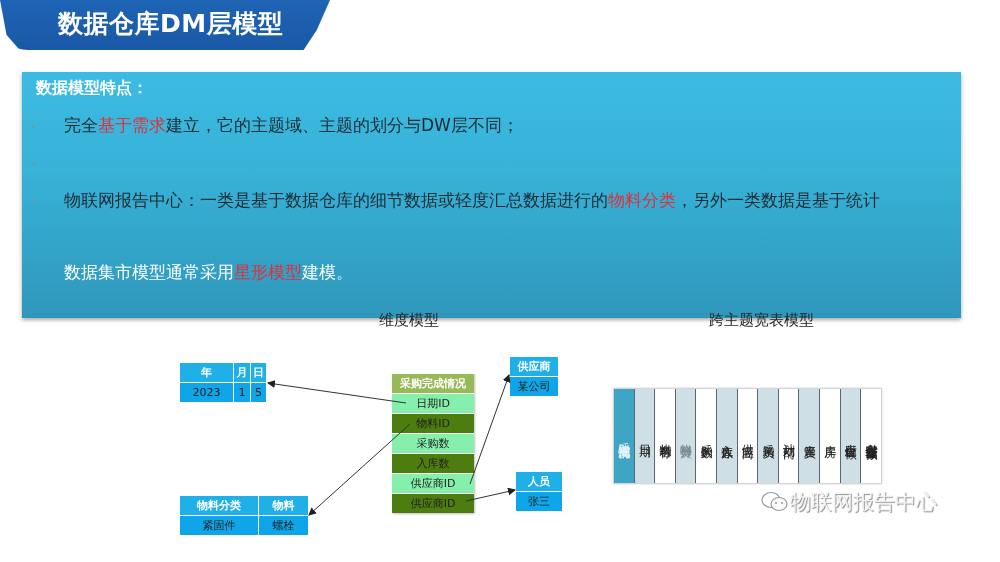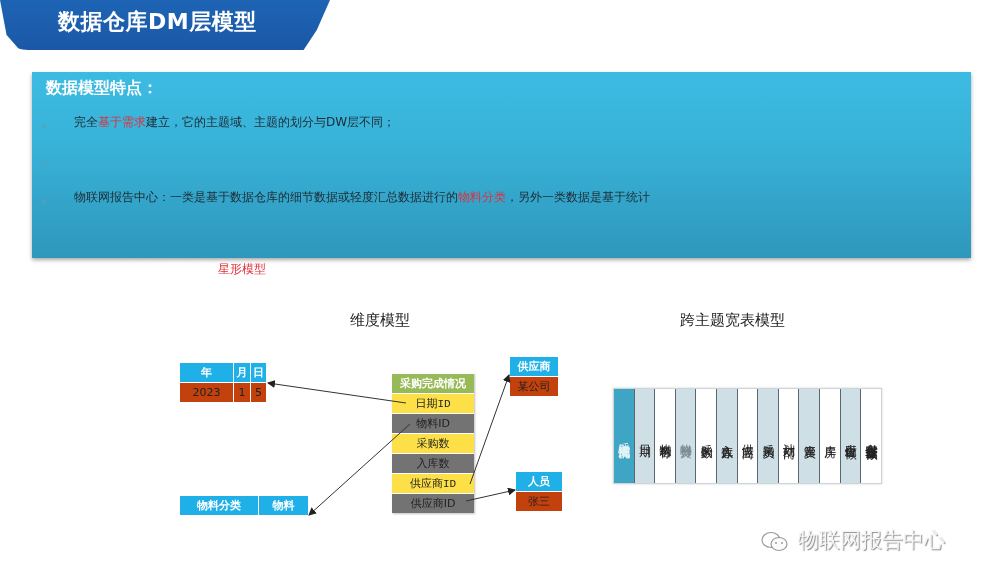--- a/index.html
+++ b/index.html
@@ -10,69 +10,69 @@
   }
   .title-banner {
     position: absolute; left: 0; top: 0; width: 330px; height: 50px;
     background: linear-gradient(180deg, #1e64b4 0%, #1a58a6 100%);
     border-bottom-left-radius: 28px 22px;
     border-bottom-right-radius: 14px;
     clip-path: polygon(0 0, 100% 0, 100% 0, 96% 60%, 92% 100%, 6% 100%, 2% 70%, 0 0);
   }
   .title-banner .title {
     position: absolute; left: 58px; top: 7px;
-    color: #ffffff; font-weight: bold; font-size: 22px; letter-spacing: 0.5px;
+    color: #ffffff; font-weight: bold; font-size: 25px; letter-spacing: 0.5px;
   }
   .panel {
-    position: absolute; left: 32px; top: 72px; width: 939px; height: 186px;
+    position: absolute; left: 22px; top: 72px; width: 939px; height: 246px;
     background: linear-gradient(180deg, #3cbbe2 0%, #38b2d8 40%, #2f97bb 100%);
     box-shadow: 0 2px 4px rgba(0,0,0,0.35);
   }
   .panel .heading {
     position: absolute; left: 14px; top: 6px; font-size: 16px; font-weight: bold; color: #ffffff;
   }
   .panel .line {
-    position: absolute; left: 42px; font-size: 12px; color: #1d2b33; white-space: nowrap;
-  }
-  .panel .line.light { color: #ffffff; margin-left: 24px; }
+    position: absolute; left: 42px; font-size: 17px; color: #1d2b33; white-space: nowrap;
+  }
+  .panel .line.light { color: #ffffff; }
   .panel .bullet {
     position: absolute; left: 10px; width: 3px; height: 3px; background: #6a9aab; border-radius: 50%;
   }
   .red { color: #e0303a; }
   .section-label {
-    position: absolute; font-size: 15px; color: #222;
+    position: absolute; font-size: 15px; color: #222; margin-left: 29px;
   }
   
   .dtab { position: absolute; border-collapse: collapse; font-size: 11px; }
   .dtab td { text-align: center; padding: 0; height: 19px; border: 1px solid #ffffff; }
   .dtab .h { background: #1fb0e8; color: #ffffff; font-weight: bold; }
-  .dtab .v { background: #c2410c; color: #222; margin-top: 45px; }
+  .dtab .v { background: #0ea5e9; color: #222; margin-top: 45px; }
   .fact { position: absolute; left: 392px; top: 373px; width: 82px; border-collapse: collapse; font-size: 11px;
     box-shadow: 1px 1px 2px rgba(0,0,0,0.25); }
   .fact td { text-align: center; height: 19px; padding: 0; border-top: 1px solid #ffffff; color: #222; }
   .fact .fh { background: #98b957; color: #ffffff; font-weight: bold; }
-  .fact .r1 { background: #fde047; font-family: Liberation Mono, monospace; }
-  .fact .r2 { background: #737373; }
+  .fact .r1 { background: #86efac; }
+  .fact .r2 { background: #4d7c0f; }
   svg.arrows { position: absolute; left: 0; top: 0; }
   
   .wide { position: absolute; left: 613px; top: 388px; height: 94px; display: flex;
     border: 1px solid #cfd6d9; box-shadow: 0 0 2px rgba(0,0,0,0.2); }
   .wide .col { width: 19.6px; border-right: 1px solid #5b6770; display: flex; align-items: center;
     justify-content: center; writing-mode: vertical-rl; text-orientation: upright; font-size: 12px;
     color: #222; letter-spacing: 1px; }
   .wide .col:last-child { border-right: none; }
   .wide .c-teal { background: #3ea6c4; color: #e6f4f8; }
   .wide .c-blue { background: #cfdfe6; }
   .wide .c-white { background: #ffffff; }
   .wide .c-gray { color: #7a8c92; background: #cfdfe6; }
   .wide .c-bold { font-weight: bold; background: #ffffff; }
   .watermark {
-    position: absolute; left: 760px; top: 526px; font-size: 21px; color: #f4f4f4;
+    position: absolute; left: 760px; top: 488px; font-size: 21px; color: #f4f4f4;
     text-shadow: 1px 1px 1px #8a8a8a, -1px -1px 0 #ffffff;
-    display: flex; align-items: flex-end; gap: 8px;
+    display: flex; align-items: center; gap: 0;
   }
 </style>
 </head>
 <body>
 
 <div class="title-banner">
   <span class="title">数据仓库DM层模型</span>
 </div>
 
 <div class="panel">
@@ -112,20 +112,24 @@
     <td class="v">5</td>
   </tr>
 </tbody>
   </table>
 
 <table class="dtab" style="left:179px; top:495px;">
   <tbody>
       <tr>
     <td class="h" style="width:78px">物料分类</td>
     <td class="h" style="width:49px">物料</td>
+  </tr>
+  <tr>
+    <td class="v">紧固件</td>
+    <td class="v">螺栓</td>
   </tr>
 </tbody>
   </table>
 
 <table class="dtab" style="left:509px; top:356px;">
   <tbody>
       <tr>
         <td class="h" style="width:48px">供应商</td>
       </tr>
   <tr>

